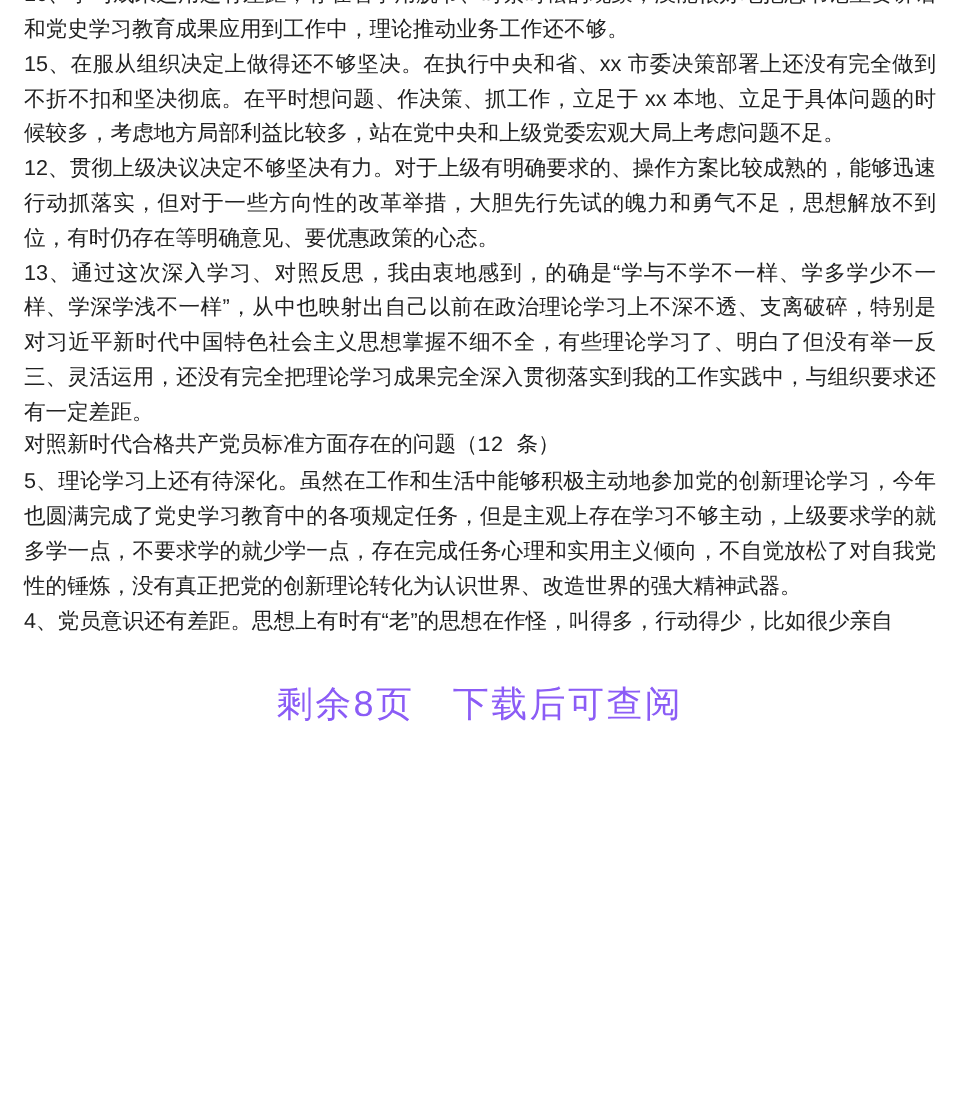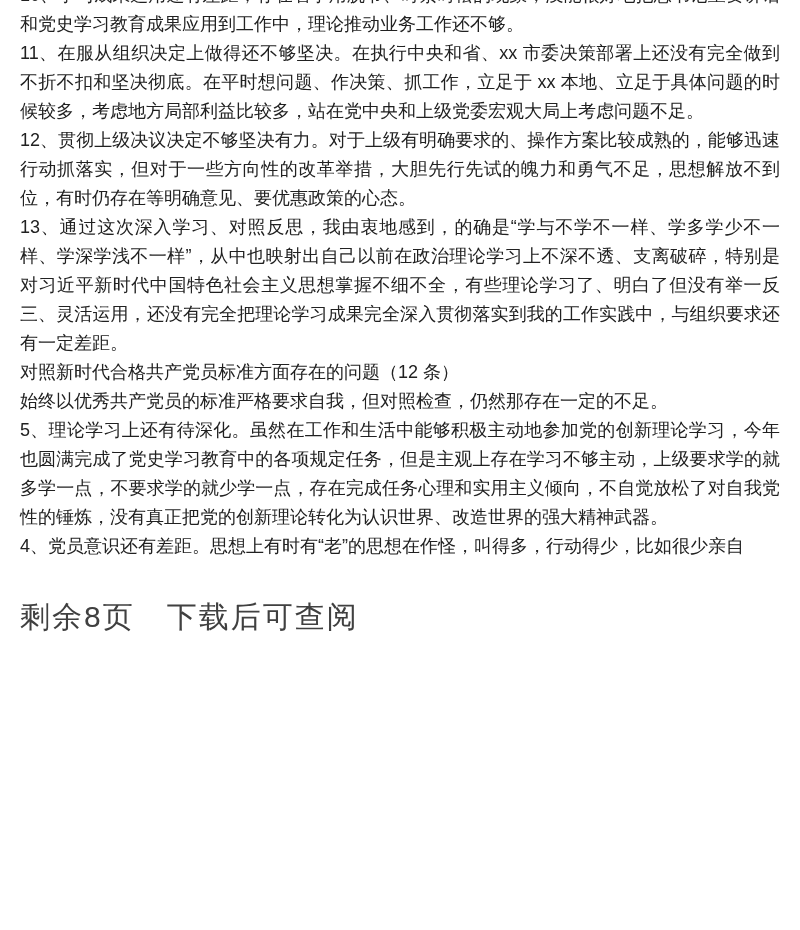--- a/index.html
+++ b/index.html
@@ -24,36 +24,37 @@
   .doc p {
     margin: 0;
     padding: 0;
     word-break: break-all;
   }
   .clipped-top {
     margin-top: -19px !important;
   }
   .section-heading {
     padding-left: 7px;
+    font-family: Liberation Mono, monospace;
   }
   .footer-notice {
     margin-top: 38px;
-    color: #404040;
+    text-align: center;
+    color: #8b5cf6;
     font-size: 30px;
     letter-spacing: 2px;
     line-height: 36px;
   }
 </style>
 </head>
 <body>
 
 <div class="doc">
   <p class="clipped-top">10、学习成果运用还有差距，存在着学用脱节、时紧时松的现象，没能很好地把总书记重要讲话和党史学习教育成果应用到工作中，理论推动业务工作还不够。</p>
-  <p>11、在服从组织决定上做得还不够坚决。在执行中央和省、xx 市委决策部署上还没有完全做到不折不扣和坚决彻底。在平时想问题、作决策、抓工作，立足于 xx 本地、立足于具体问题的时候较多，考虑地方局部利益比较多，站在党中央和上级党委宏观大局上考虑问题不足。</p>
+  <p>15、在服从组织决定上做得还不够坚决。在执行中央和省、xx 市委决策部署上还没有完全做到不折不扣和坚决彻底。在平时想问题、作决策、抓工作，立足于 xx 本地、立足于具体问题的时候较多，考虑地方局部利益比较多，站在党中央和上级党委宏观大局上考虑问题不足。</p>
   <p>12、贯彻上级决议决定不够坚决有力。对于上级有明确要求的、操作方案比较成熟的，能够迅速行动抓落实，但对于一些方向性的改革举措，大胆先行先试的魄力和勇气不足，思想解放不到位，有时仍存在等明确意见、要优惠政策的心态。</p>
   <p>13、通过这次深入学习、对照反思，我由衷地感到，的确是“学与不学不一样、学多学少不一样、学深学浅不一样”，从中也映射出自己以前在政治理论学习上不深不透、支离破碎，特别是对习近平新时代中国特色社会主义思想掌握不细不全，有些理论学习了、明白了但没有举一反三、灵活运用，还没有完全把理论学习成果完全深入贯彻落实到我的工作实践中，与组织要求还有一定差距。</p>
   <p class="section-heading">对照新时代合格共产党员标准方面存在的问题（12 条）</p>
-  <p>始终以优秀共产党员的标准严格要求自我，但对照检查，仍然那存在一定的不足。</p>
   <p>5、理论学习上还有待深化。虽然在工作和生活中能够积极主动地参加党的创新理论学习，今年也圆满完成了党史学习教育中的各项规定任务，但是主观上存在学习不够主动，上级要求学的就多学一点，不要求学的就少学一点，存在完成任务心理和实用主义倾向，不自觉放松了对自我党性的锤炼，没有真正把党的创新理论转化为认识世界、改造世界的强大精神武器。</p>
   <p>4、党员意识还有差距。思想上有时有“老”的思想在作怪，叫得多，行动得少，比如很少亲自</p>
 
   <div class="footer-notice">剩余8页　下载后可查阅</div>
 </div>
 
 </body></html>

